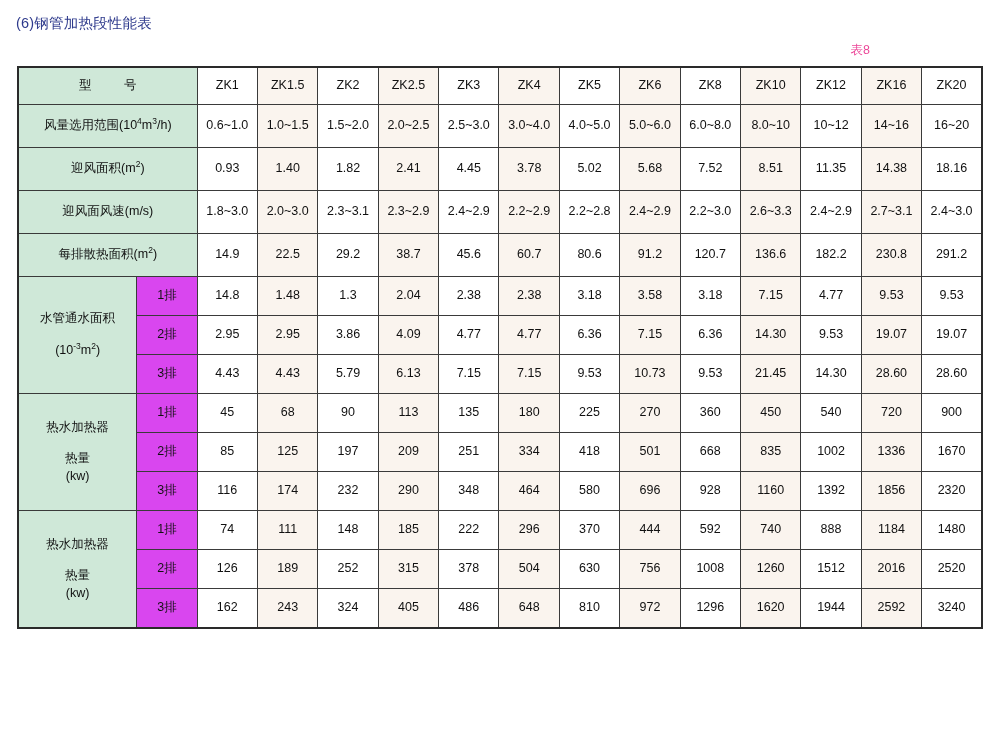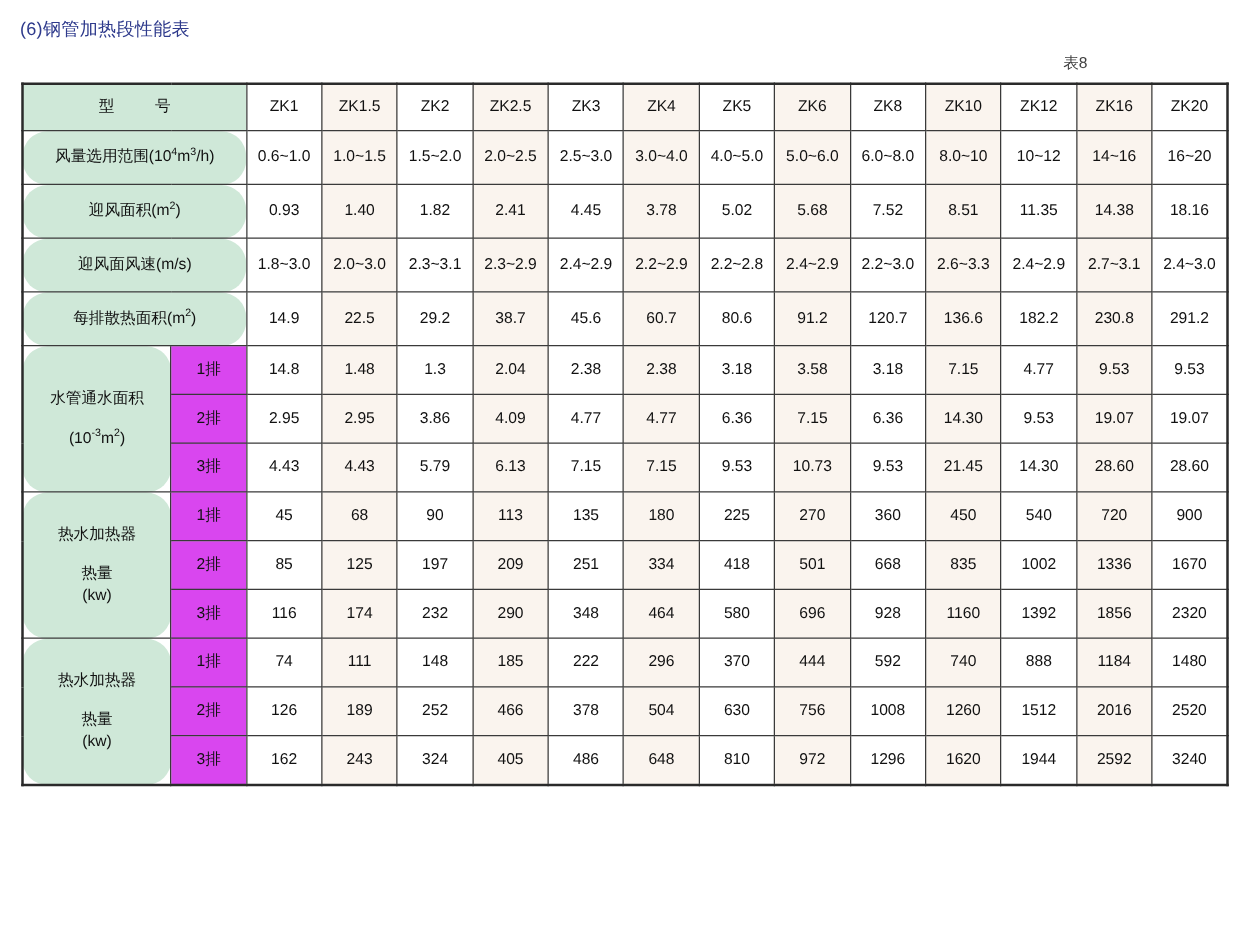--- a/index.html
+++ b/index.html
@@ -32,21 +32,21 @@
     color: #2e3a8c;
     letter-spacing: 0.2px;
     white-space: nowrap;
   }
 
   .table-number {
     position: absolute;
     right: 18px;
     top: 42px;
     font-size: 12.5px;
-    color: #404040;
+    color: #ec4899;
     white-space: nowrap;
   }
 
   
   .table-wrap {
     position: absolute;
     left: 17px;
     top: 66px;
     width: 966px;
   }
@@ -76,21 +76,20 @@
 
   .hdr-green {
     background: #cfe8d8;
     font-size: 13px;
   }
 
   .rowlabel {
     background: #cfe8d8;
     font-size: 13px;
     padding: 4px 2px;
-    border-radius: 20px;
   }
 
   .sublabel {
     background: #d946ef;
     font-size: 12.5px;
     width: 58px;
   }
 
   .model-head {
     letter-spacing: 10px;
@@ -351,21 +350,21 @@
             <td class="c-tint">740</td>
             <td class="c-plain">888</td>
             <td class="c-tint">1184</td>
             <td class="c-plain">1480</td>
           </tr>
           <tr class="r-sub">
             <td class="sublabel">2排</td>
             <td class="c-plain">126</td>
             <td class="c-tint">189</td>
             <td class="c-plain">252</td>
-            <td class="c-tint">466</td>
+            <td class="c-tint">315</td>
             <td class="c-plain">378</td>
             <td class="c-tint">504</td>
             <td class="c-plain">630</td>
             <td class="c-tint">756</td>
             <td class="c-plain">1008</td>
             <td class="c-tint">1260</td>
             <td class="c-plain">1512</td>
             <td class="c-tint">2016</td>
             <td class="c-plain">2520</td>
           </tr>

